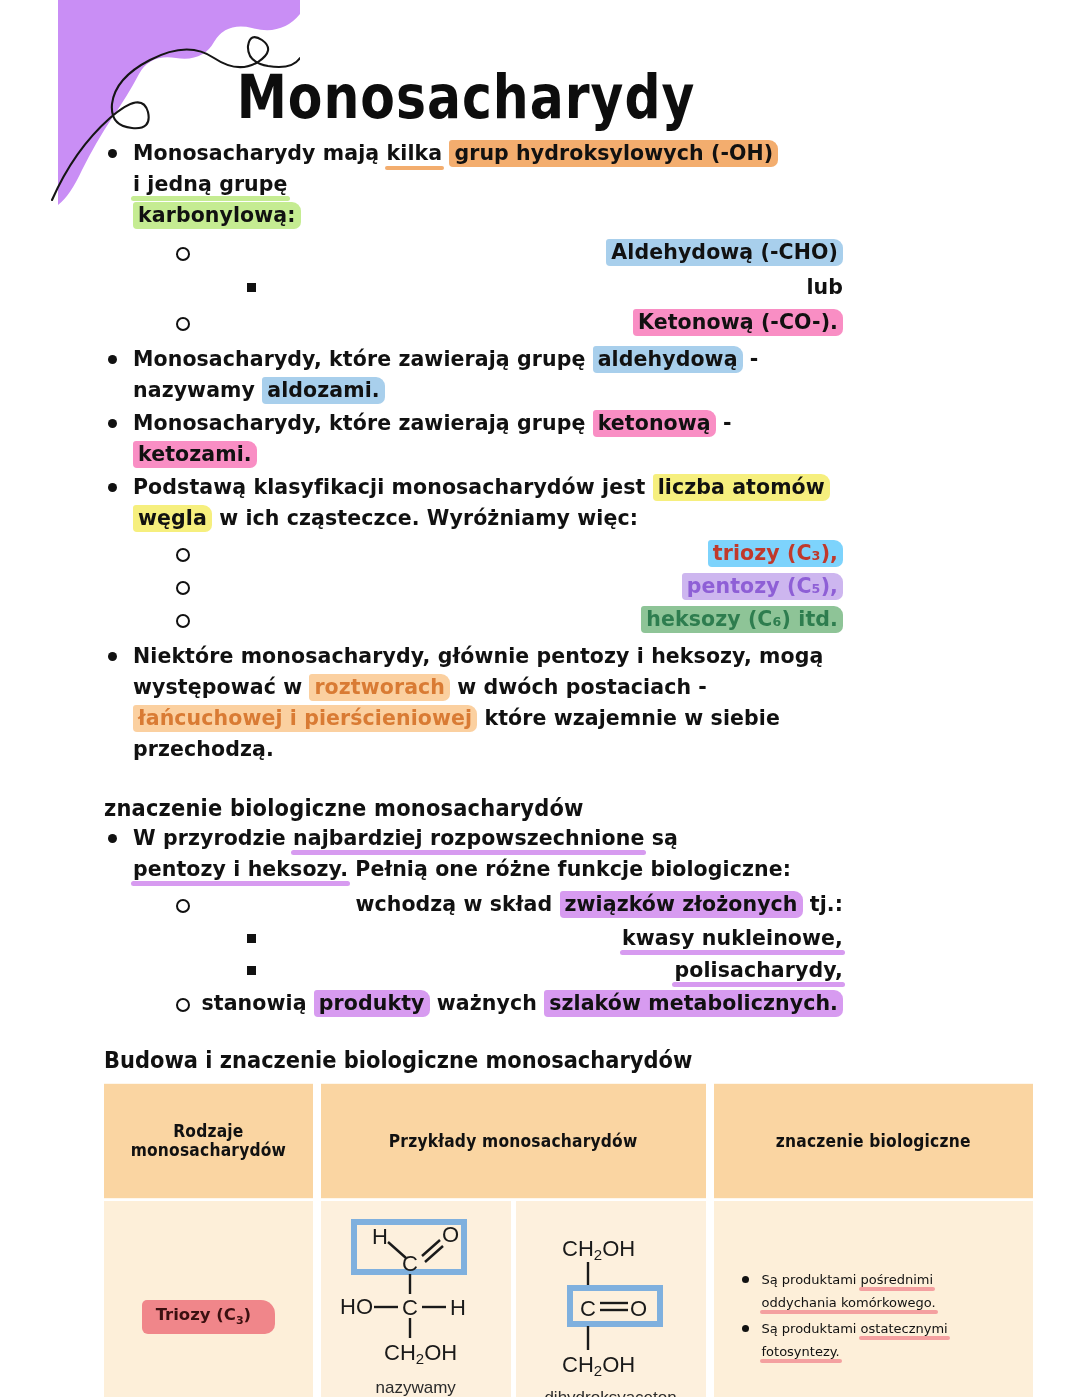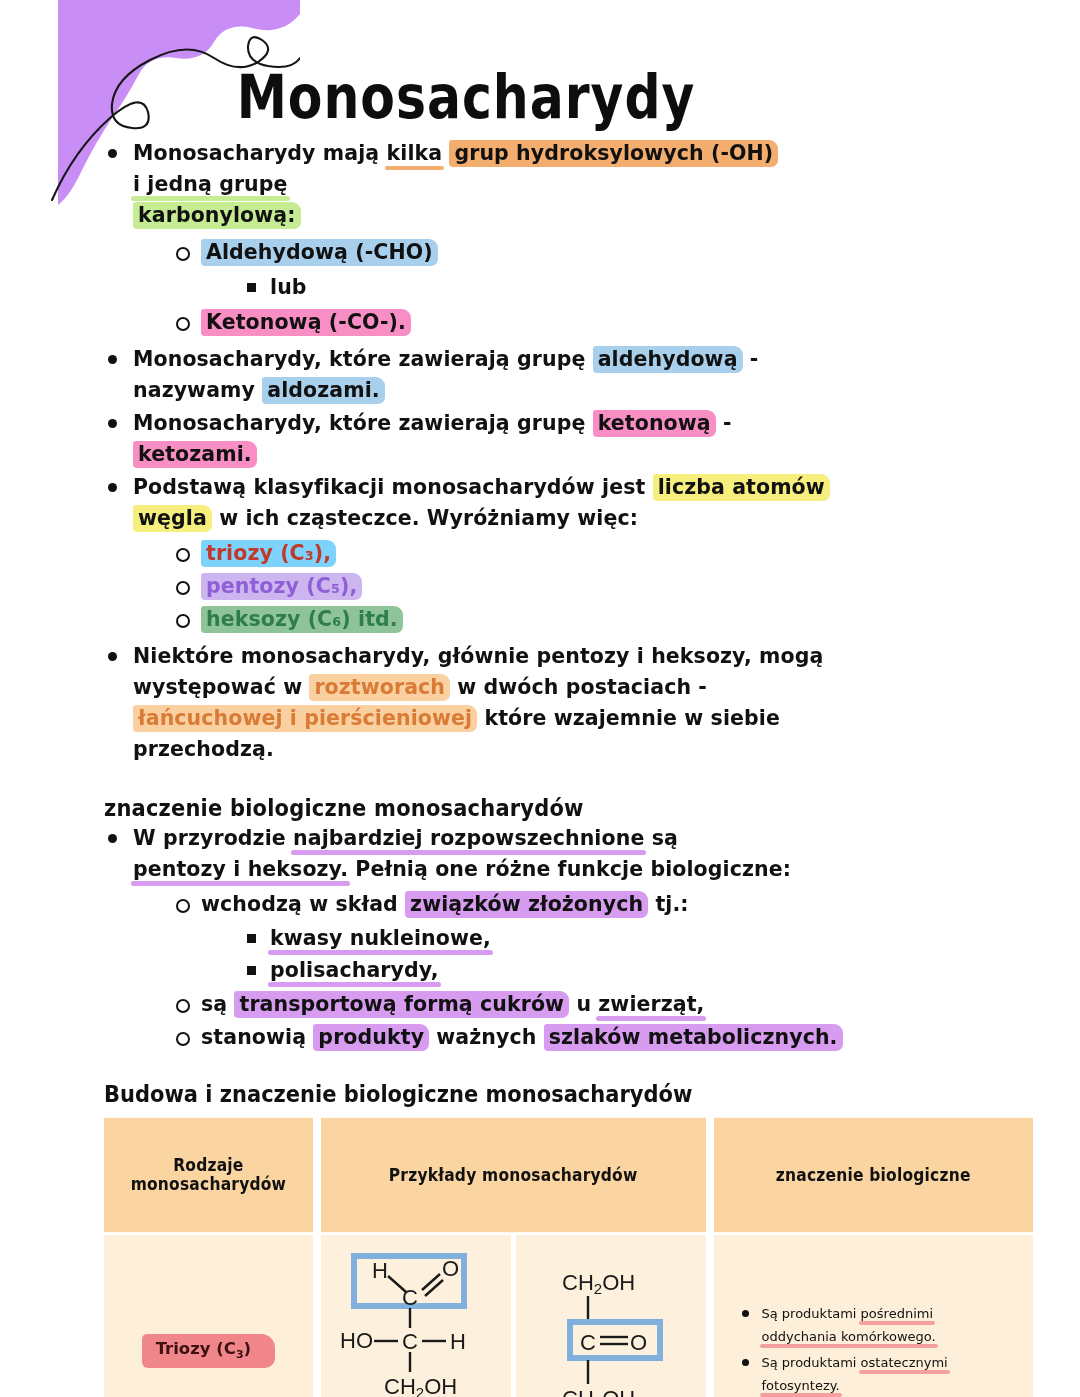--- a/index.html
+++ b/index.html
@@ -42,21 +42,21 @@
     font-family:"DejaVu Sans", sans-serif;
   }
   li.b1 { padding-left:29px; margin-bottom:2px;font-weight:bold; }
   li.b1::before {
     content:"";
     position:absolute; left:4px; top:11px;
     width:9px; height:9px; border-radius:50%;
     background:#111;
   }
   ul.lvl2 { margin-left:40px; }
-  li.b2 { padding-left:28px; margin-bottom:2px; }
+  li.b2 { padding-left:28px; margin-bottom:2px;text-align:right; }
   li.b2::before {
     content:"";
     position:absolute; left:3px; top:10px;
     width:10px; height:10px; border-radius:50%;
     border:2px solid #111; background:transparent;
   }
   ul.lvl3 { margin-left:42px; }
   li.b3 { padding-left:27px; margin-bottom:1px; }
   li.b3::before {
     content:"";
@@ -259,23 +259,20 @@
             <ul class="lvl3" style="margin-top:3px;">
               <li class="b3">
                 <span class="ul-violet">kwasy nukleinowe,</span>
               </li>
               <li class="b3">
                 <span class="ul-violet">polisacharydy,</span>
               </li>
             </ul>
           </li>
 
-          <li class="b2" style="margin-top:3px;">
-            <span>są </span><span class="hl hl-violet">transportową formą cukrów</span><span> u </span><span class="ul-violet">zwierząt,</span>
-          </li>
 
           <li class="b2">
             <span>stanowią </span><span class="hl hl-violet">produkty</span><span> ważnych </span><span class="hl hl-violet">szlaków metabolicznych.</span>
           </li>
         </ul>
       </li>
     </ul>
 
     <div class="tbl-title">Budowa i znaczenie biologiczne monosacharydów</div>
 
@@ -312,21 +309,21 @@
                   <line x1="82" y1="58" x2="82" y2="78" stroke="#1a1a1a" stroke-width="2.4"></line>
                   <text x="12" y="98" font-family="Liberation Sans, sans-serif" font-size="22" fill="#1a1a1a">HO</text>
                   <line x1="46" y1="91" x2="70" y2="91" stroke="#1a1a1a" stroke-width="2.4"></line>
                   <text x="74" y="99" font-family="Liberation Sans, sans-serif" font-size="22" fill="#1a1a1a">C</text>
                   <line x1="94" y1="91" x2="118" y2="91" stroke="#1a1a1a" stroke-width="2.4"></line>
                   <text x="122" y="99" font-family="Liberation Sans, sans-serif" font-size="22" fill="#1a1a1a">H</text>
                   <line x1="82" y1="102" x2="82" y2="122" stroke="#1a1a1a" stroke-width="2.4"></line>
                   <text x="56" y="144" font-family="Liberation Sans, sans-serif" font-size="22" fill="#1a1a1a">CH<tspan font-size="15" dy="4">2</tspan><tspan dy="-4">OH</tspan></text>
                 </svg>
                 <div class="struct-name">
-                  <span>aldozami</span><br>
+                  <span>nazywamy</span><br>
                   <span>D-glicerynowy</span>
                 </div>
               </div>
 
               <div class="struct-cell">
                 <svg width="150" height="152" viewBox="0 0 150 152">
                   <text x="26" y="30" font-family="Liberation Sans, sans-serif" font-size="22" fill="#1a1a1a">CH<tspan font-size="15" dy="4">2</tspan><tspan dy="-4">OH</tspan></text>
                   <line x1="52" y1="36" x2="52" y2="64" stroke="#1a1a1a" stroke-width="2.4"></line>
                   <rect x="34" y="62" width="90" height="36" fill="none" stroke="#7fb0de" stroke-width="6"></rect>
                   <text x="44" y="90" font-family="Liberation Sans, sans-serif" font-size="22" fill="#1a1a1a">C</text>

